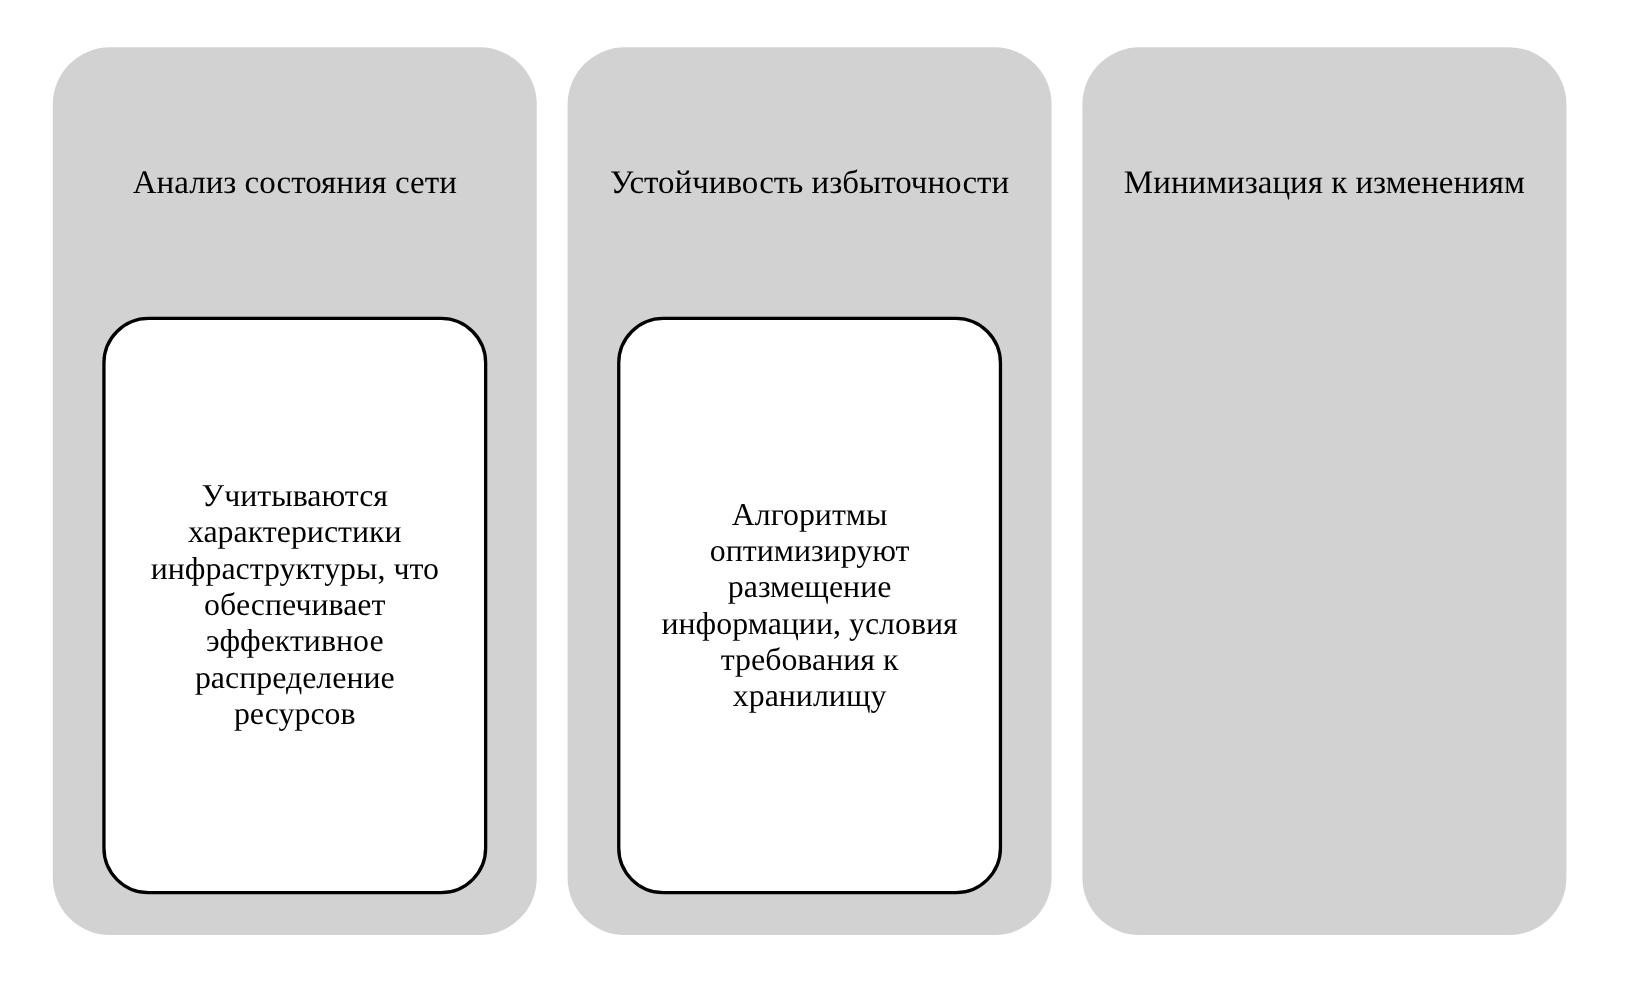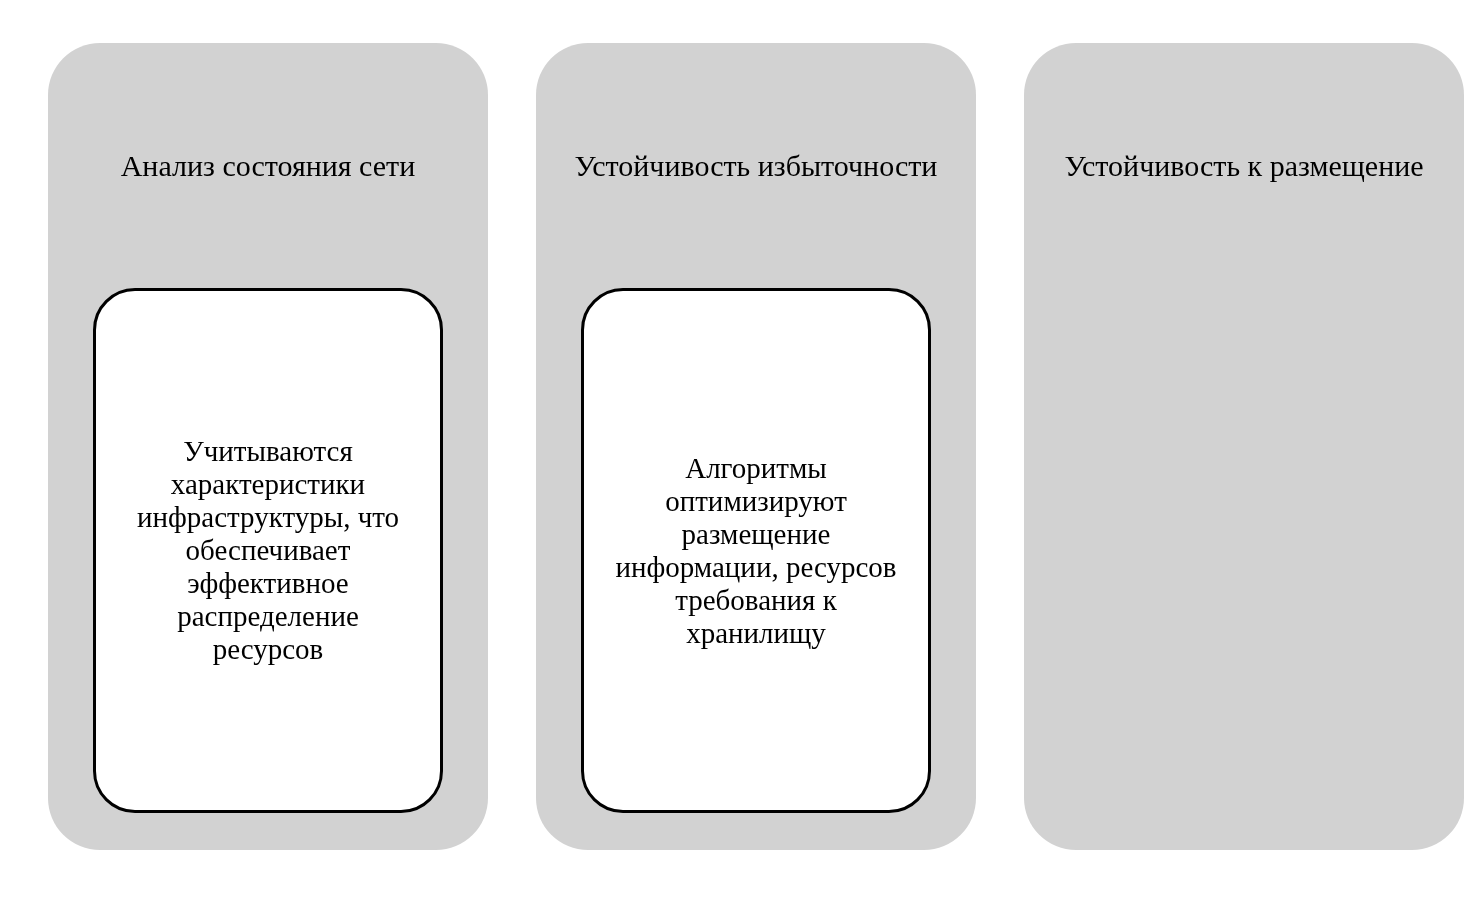--- a/index.html
+++ b/index.html
@@ -17,21 +17,21 @@
     color: var(--text-color);
     overflow: hidden;
   }
   .canvas {
     position: relative;
     width: 1478px; height: 898px;
     display: flex;
     align-items: flex-start;
     padding-left: 48px;
     padding-top: 43px;
-    gap: 48px;
+    gap: 28px;
   }
   .card {
     width: 440px;
     height: 807px;
     background: var(--card-bg);
     border-radius: 52px;
     display: flex;
     flex-direction: column;
     flex: 0 0 auto;
   }
@@ -86,25 +86,25 @@
   </section>
 
   <section class="card">
     <div class="card-title-area">
       <div class="card-title">Устойчивость избыточности</div>
     </div>
     <div class="card-box">
       <div class="card-body">Алгоритмы
 оптимизируют
 размещение
-информации, ресурсов
+информации, условия
 требования к
 хранилищу</div>
     </div>
   </section>
 
   <section class="card">
     <div class="card-title-area">
-      <div class="card-title">Устойчивость к размещение</div>
+      <div class="card-title">Минимизация к изменениям</div>
     </div>
   </section>
 
 </div>
 
 </body></html>

